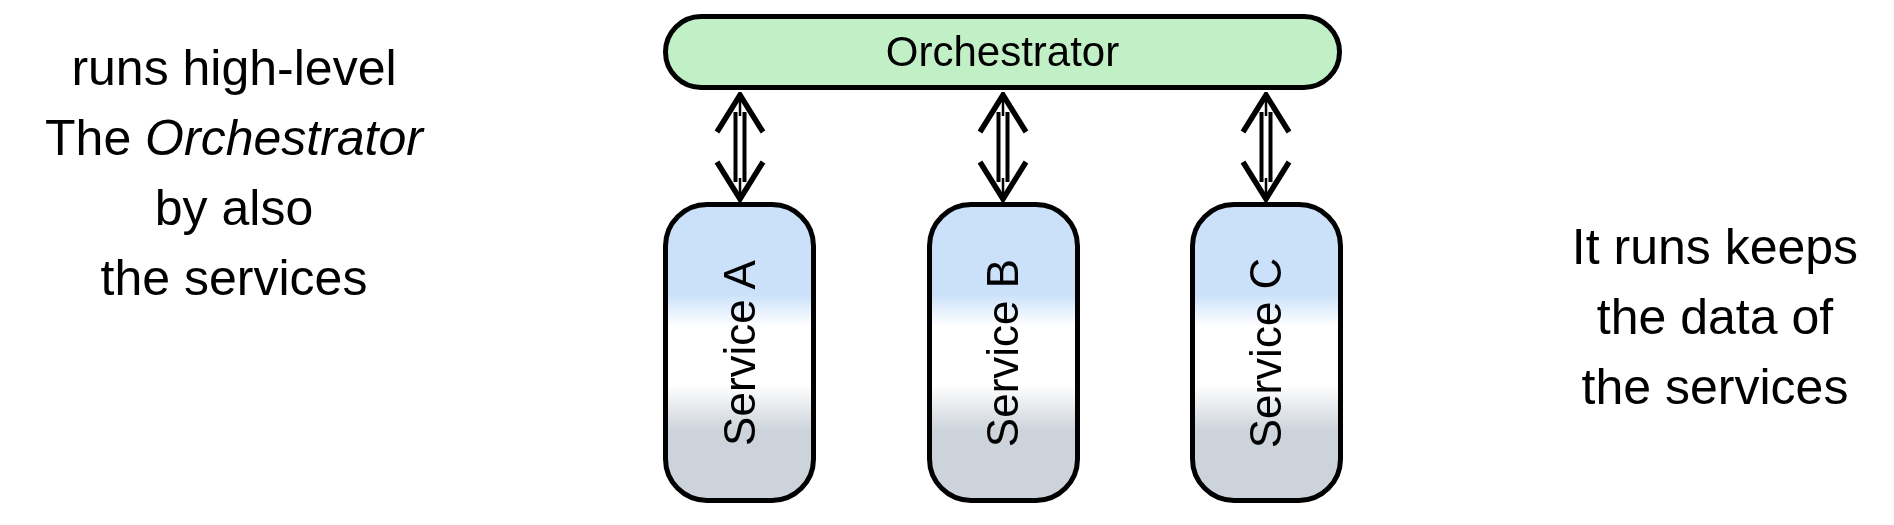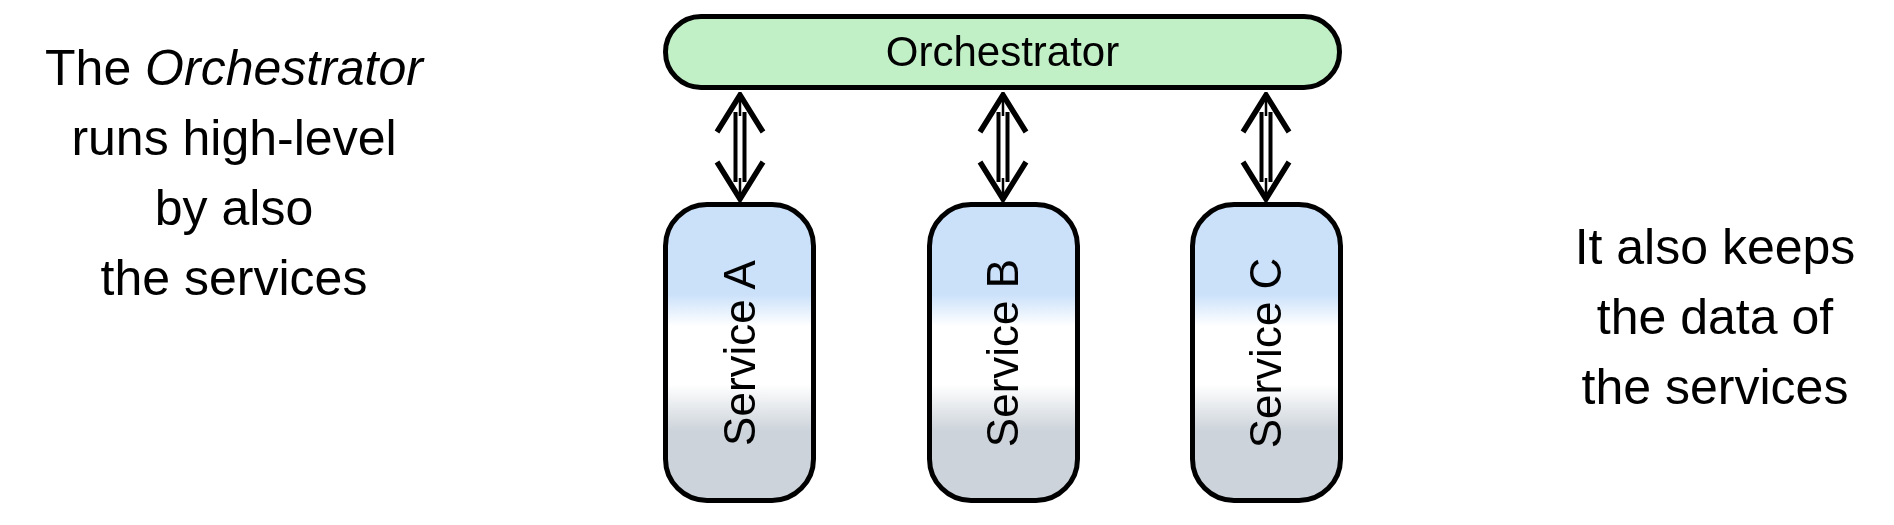--- a/index.html
+++ b/index.html
@@ -82,22 +82,22 @@
   .arrow-2{ left:975px; }
   .arrow-3{ left:1238px; }
   .arrow svg{ display:block; width:100%; height:100%; }
 </style>
 </head>
 <body>
 
 <div class="canvas">
 
   <div class="note note-left">
+    <span class="line">runs high-level</span>
     <span class="line"><span>The </span><span class="it">Orchestrator</span></span>
-    <span class="line">runs high-level</span>
     <span class="line">by also</span>
     <span class="line">the services</span>
   </div>
 
   <div class="orchestrator">
     <span>Orchestrator</span>
   </div>
 
   <div class="arrow arrow-1">
     <svg viewBox="0 0 56 110" xmlns="http://www.w3.org/2000/svg" fill="none" stroke="#000000">
@@ -134,18 +134,18 @@
     <span class="vlabel">Service A</span>
   </div>
   <div class="service service-b">
     <span class="vlabel">Service B</span>
   </div>
   <div class="service service-c">
     <span class="vlabel">Service C</span>
   </div>
 
   <div class="note note-right">
-    <span class="line">It also keeps</span>
+    <span class="line">It runs keeps</span>
     <span class="line">the data of</span>
     <span class="line">the services</span>
   </div>
 
 </div>
 
 </body></html>

